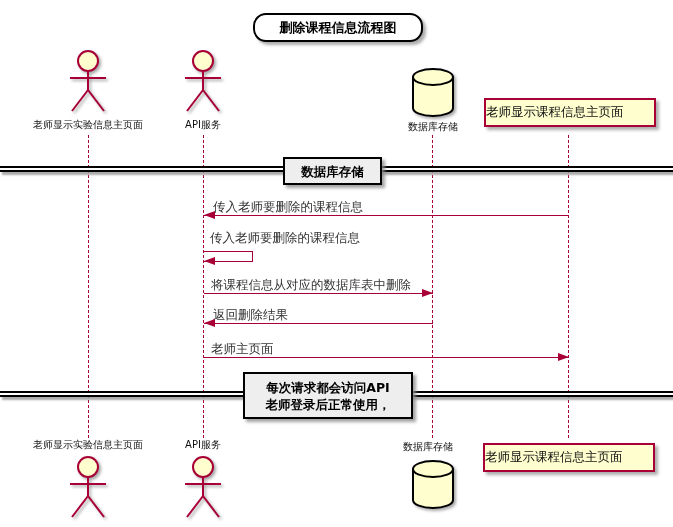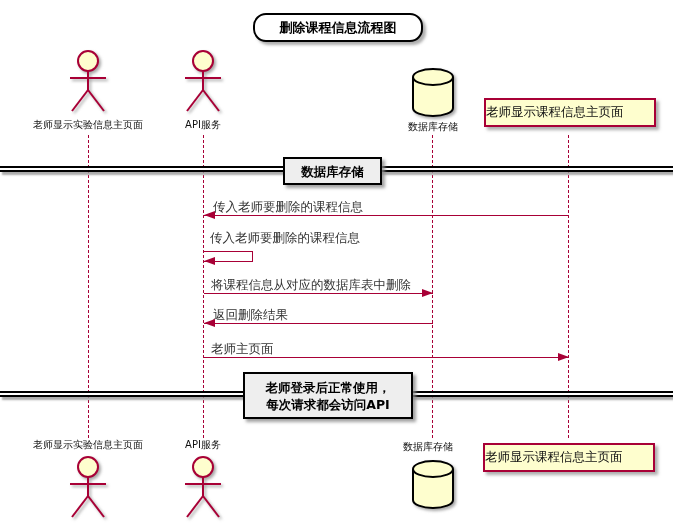--- a/index.html
+++ b/index.html
@@ -124,22 +124,22 @@
   <div class="mline arr-r" style="left:204px;top:293px;width:229px"></div>
 
   <div class="mlabel" style="left:213px;top:307px">返回删除结果</div>
   <div class="mline arr-l" style="left:204px;top:323px;width:229px"></div>
 
   <div class="mlabel" style="left:211px;top:341px">老师主页面</div>
   <div class="mline arr-r" style="left:204px;top:357px;width:365px"></div>
 
   <div class="dline" style="top:391px"></div>
   <div class="dbox" style="left:243px;top:372px;width:170px;height:47px">
+    <span>每次请求都会访问API</span>
     <span>老师登录后正常使用，</span>
-    <span>每次请求都会访问API</span>
   </div>
 
   <div class="alabel" style="left:2px;top:438px;width:172px">老师显示实验信息主页面</div>
   <svg class="node-svg" style="left:62px;top:456px" width="52" height="64" viewBox="0 0 52 64">
     <circle cx="26" cy="11" r="10" fill="#FEFECE" stroke="#A80036" stroke-width="2"></circle>
     <line x1="26" y1="21" x2="26" y2="40" stroke="#A80036" stroke-width="2"></line>
     <line x1="8" y1="28" x2="44" y2="28" stroke="#A80036" stroke-width="2"></line>
     <line x1="26" y1="40" x2="10" y2="61" stroke="#A80036" stroke-width="2"></line>
     <line x1="26" y1="40" x2="42" y2="61" stroke="#A80036" stroke-width="2"></line>
   </svg>

